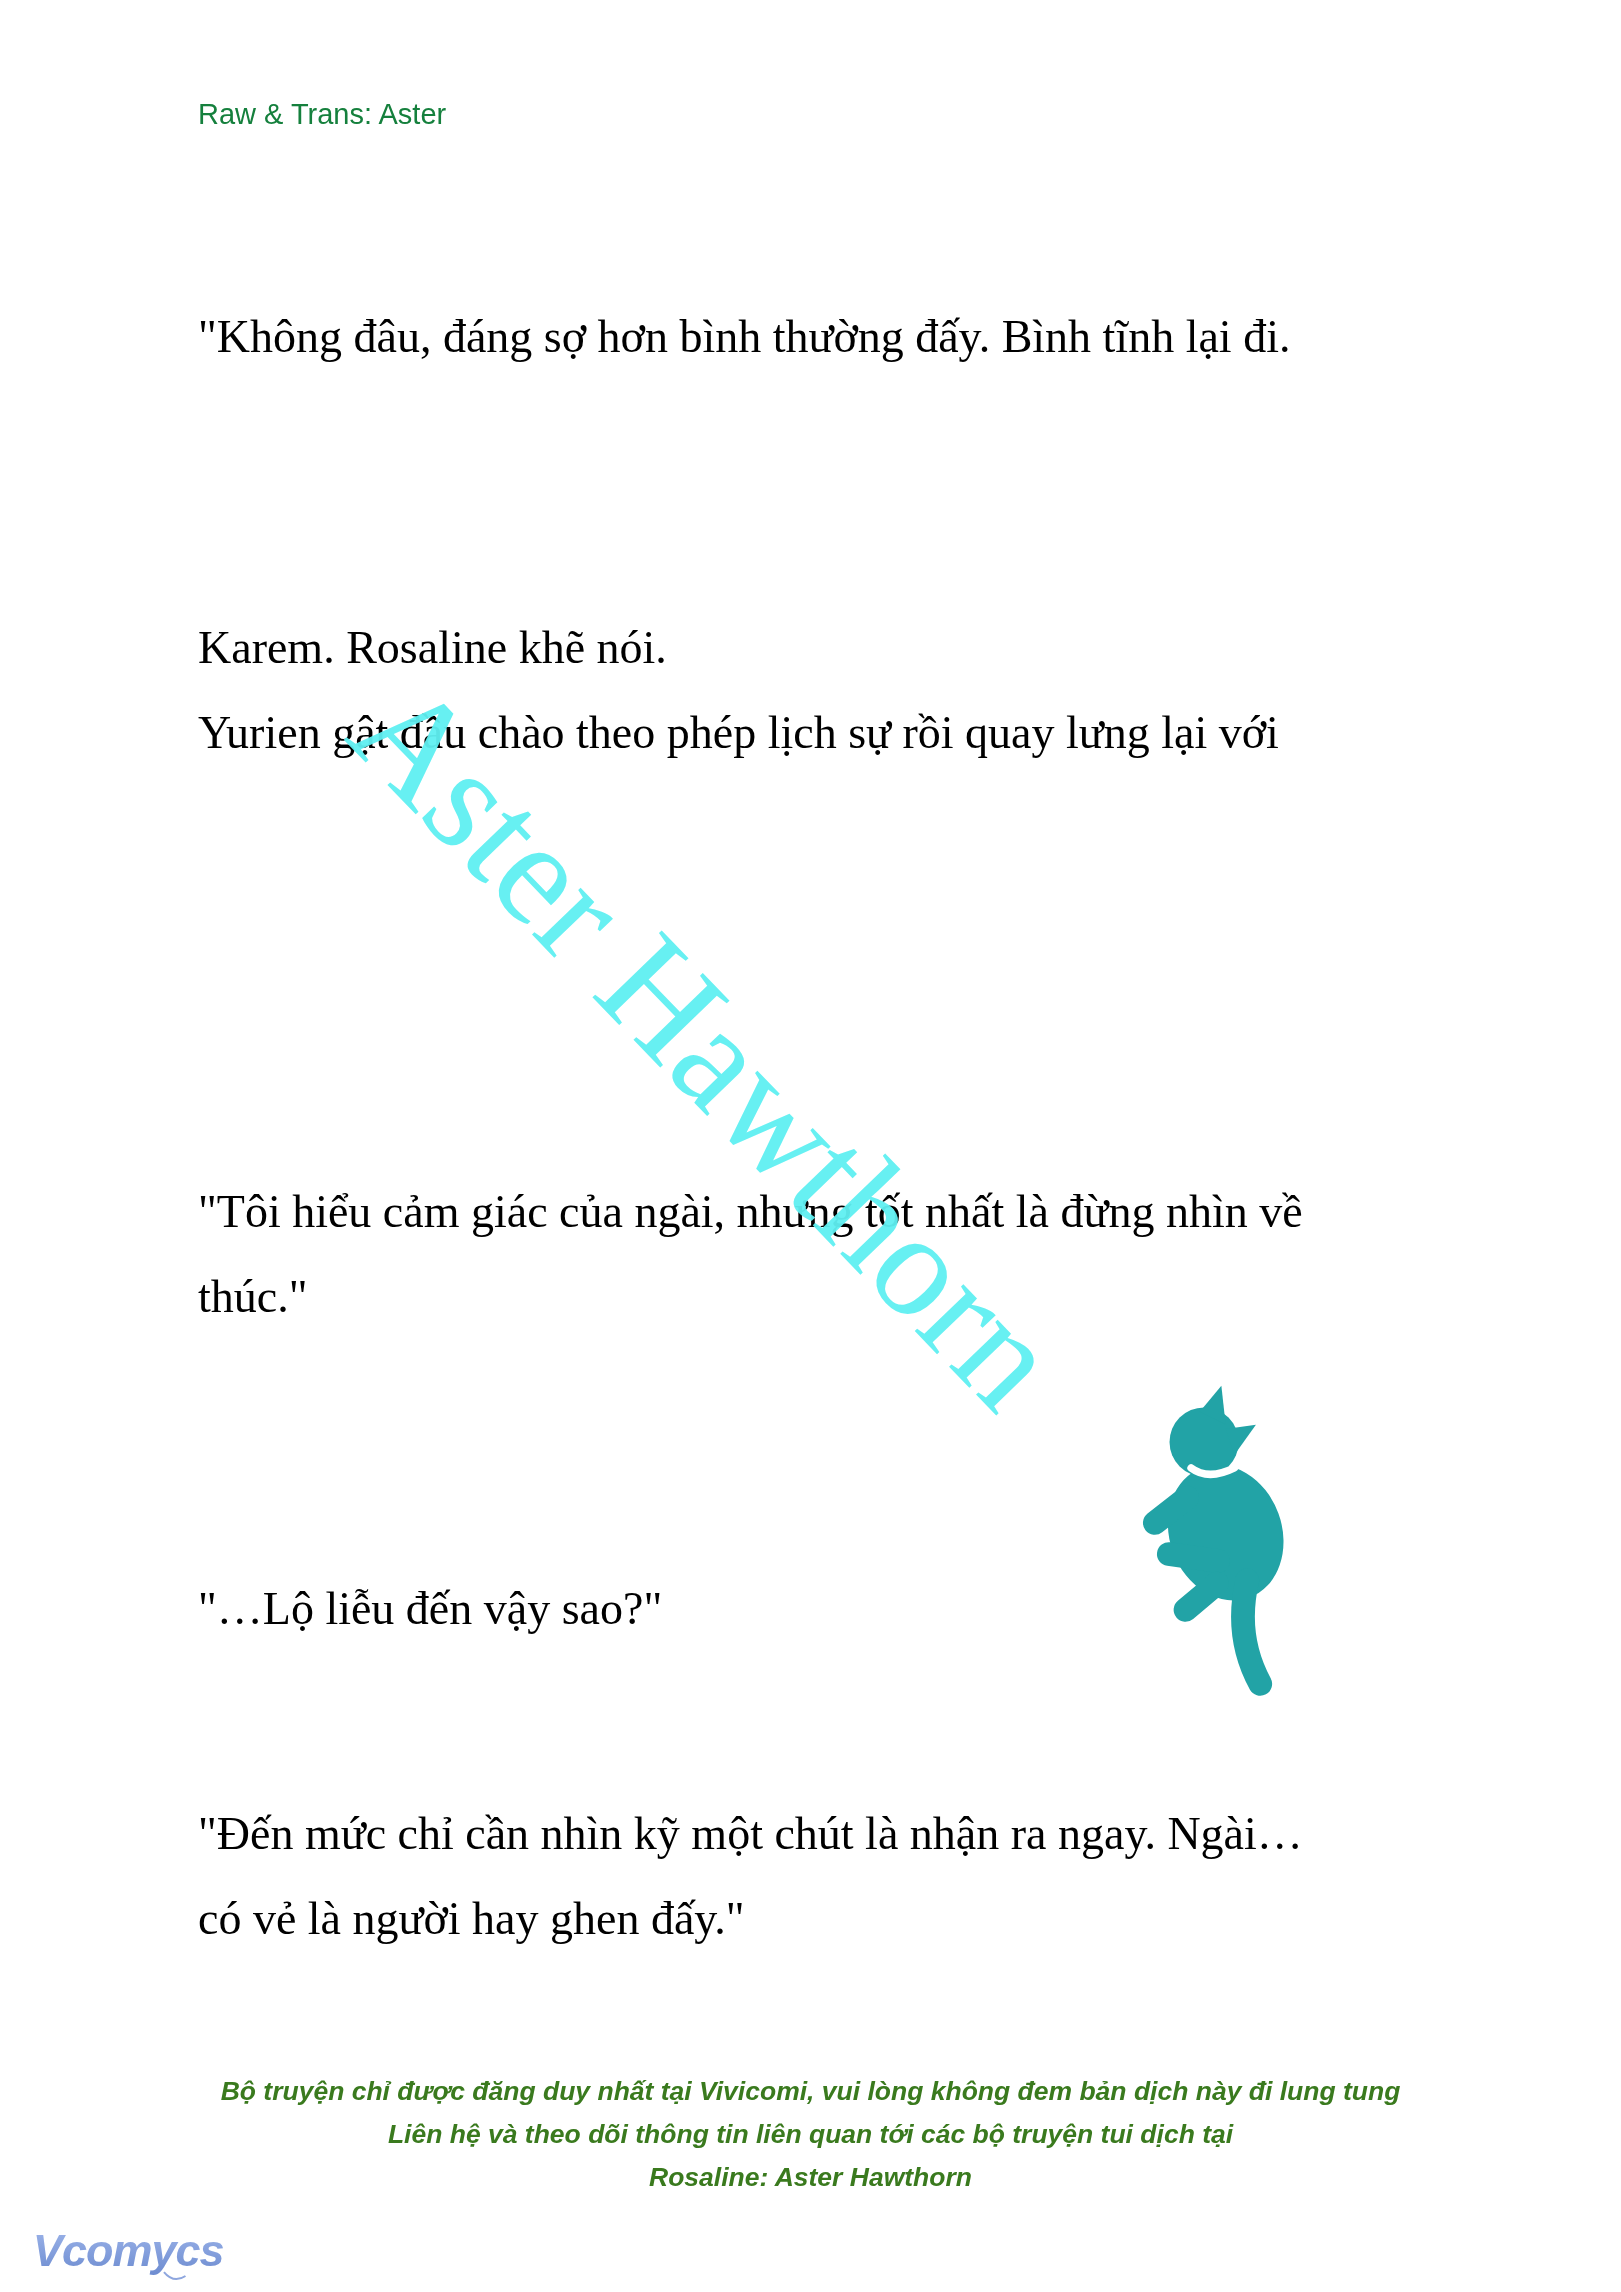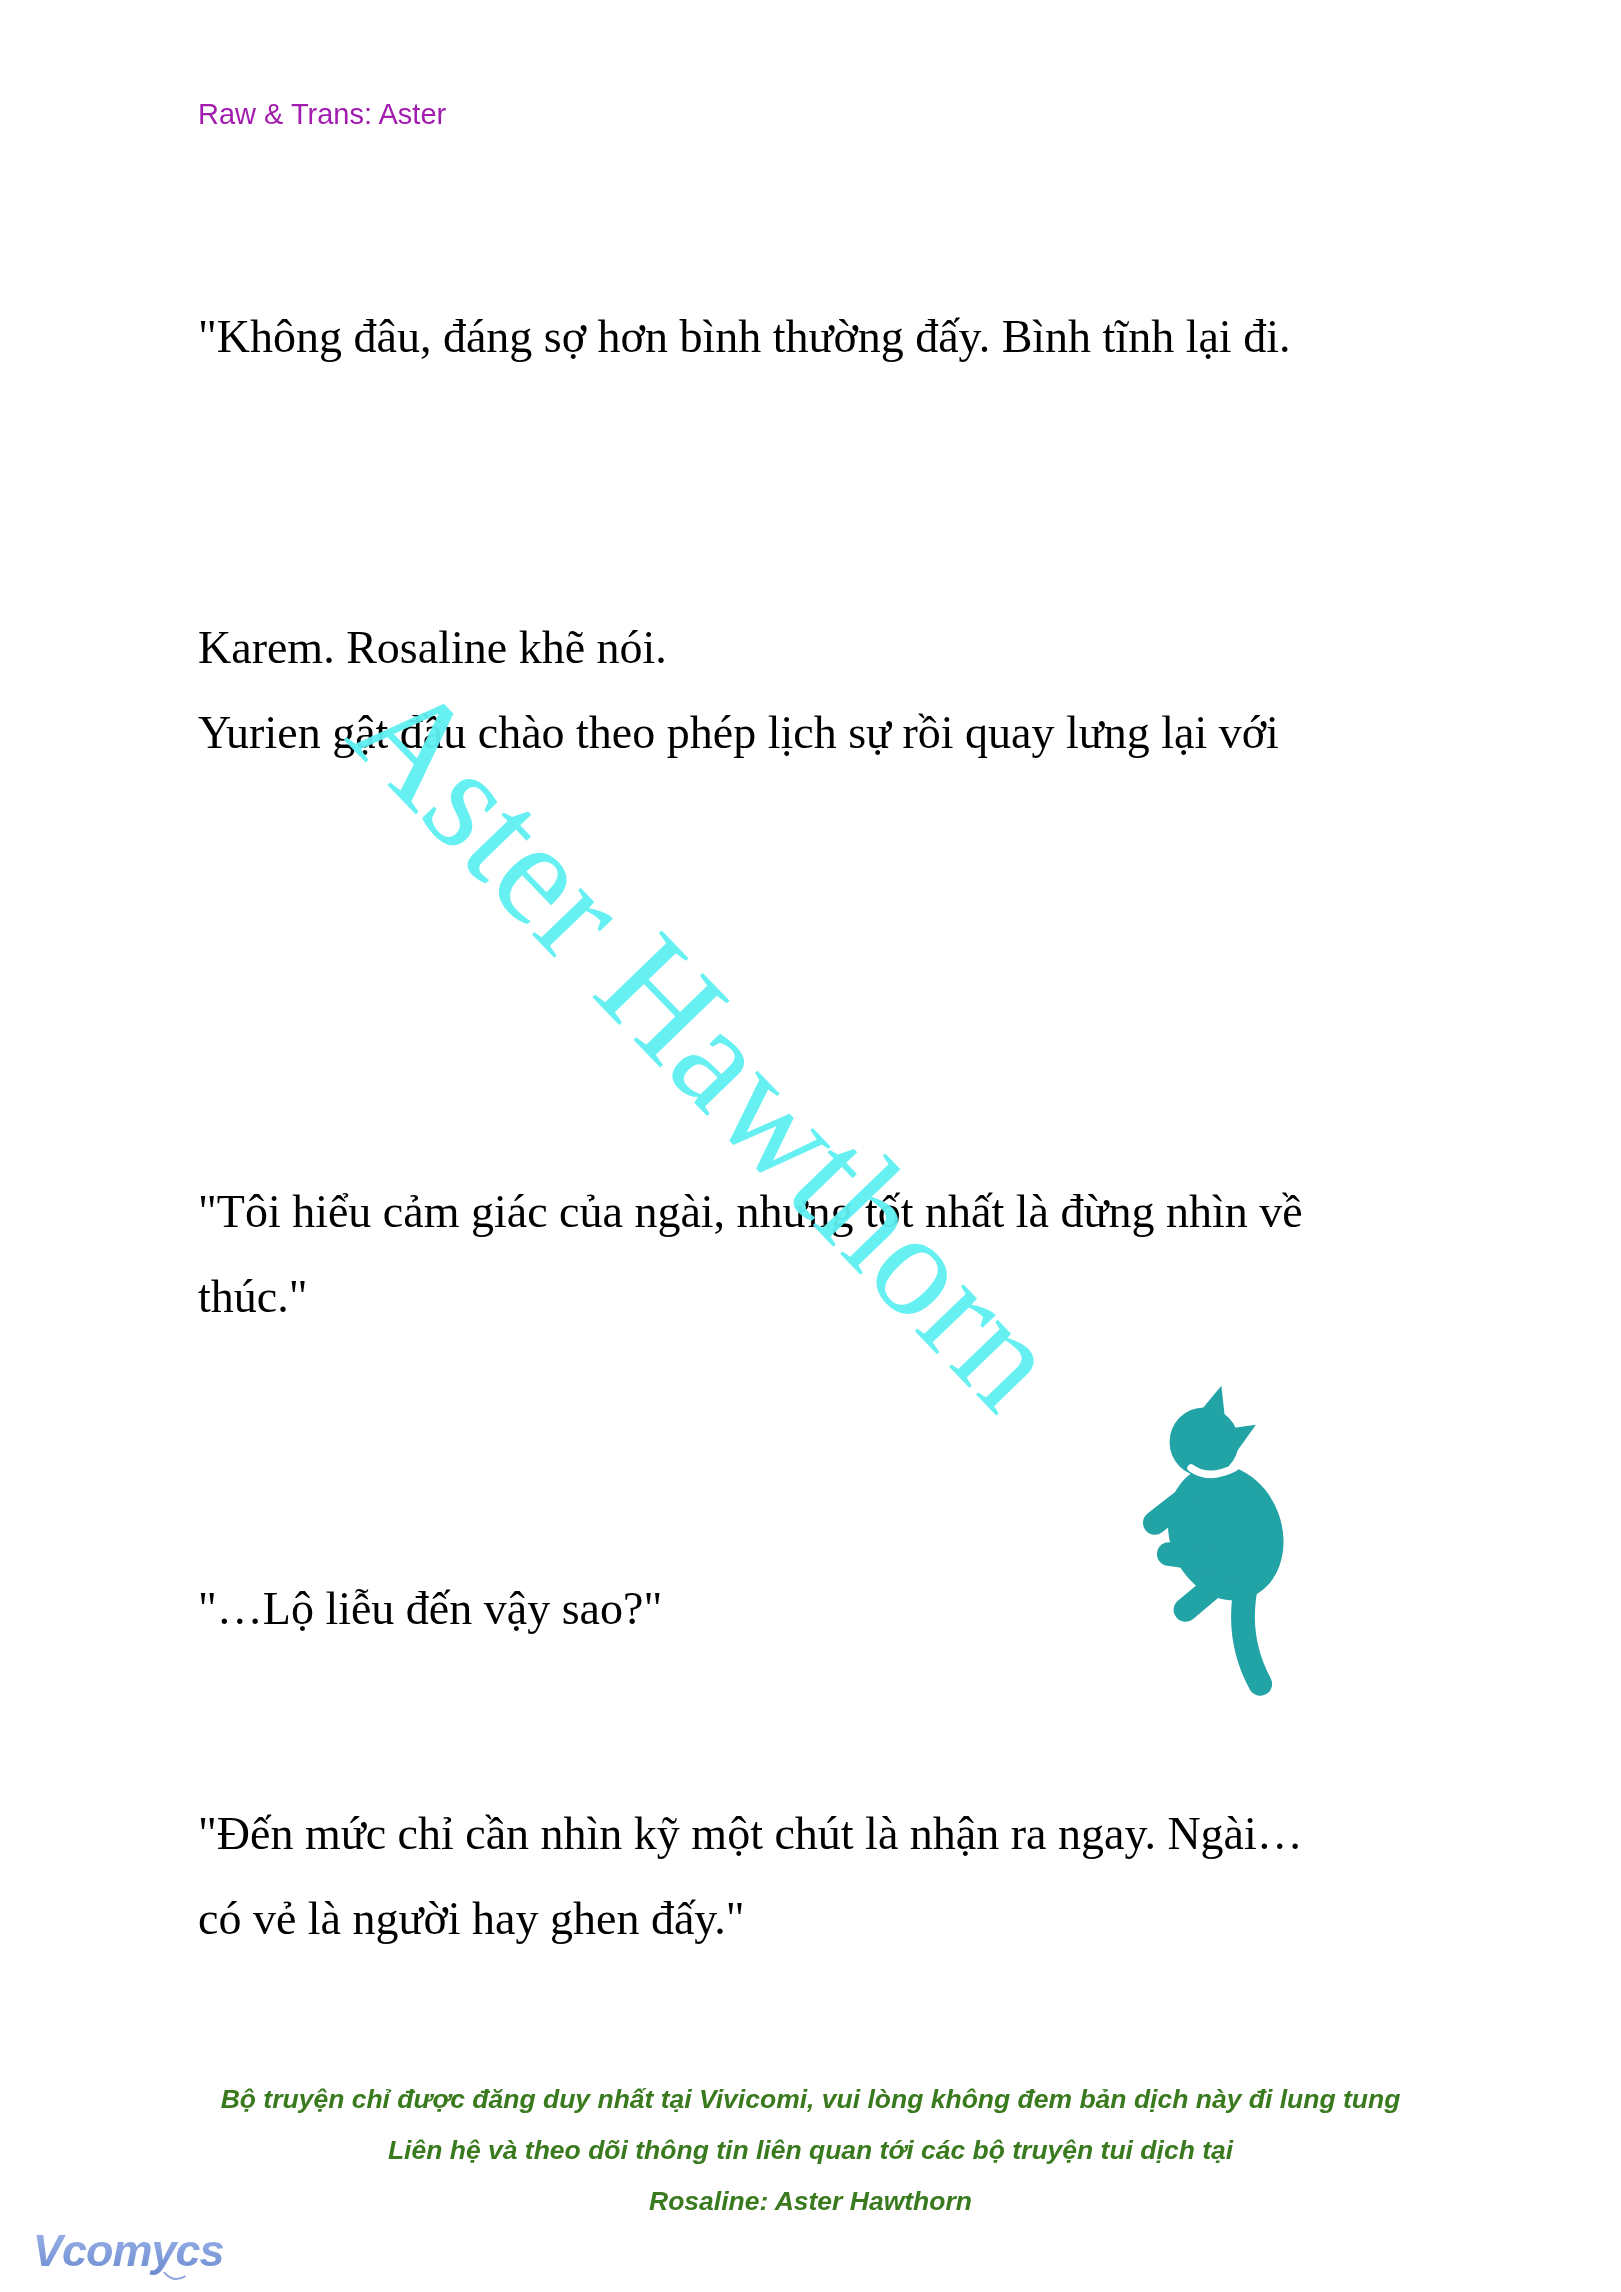--- a/index.html
+++ b/index.html
@@ -1,21 +1,21 @@
 <!DOCTYPE html>
 <html><head>
   <meta charset="utf-8">
   <style>
     html, body { margin: 0; padding: 0; }
     body {
       width: 1621px; height: 2293px; background: #ffffff; position: relative; overflow: hidden;
     }
     .header {
       position: absolute; left: 198px; top: 98px;
-      font-family: "Liberation Sans", sans-serif; font-size: 29px; color: #a21caf;
+      font-family: "Liberation Sans", sans-serif; font-size: 29px; color: #15803d;
     }
     .para {
       position: absolute; left: 198px; width: 1274px;
       font-family: "Liberation Serif", serif; font-size: 46px; color: #000;
       line-height: 85px; margin: 0;
     }
     .para .line { display: block; white-space: nowrap; }
     .watermark {
       position: absolute; left: 167px; top: 970px;
       font-family: "Liberation Serif", serif; font-size: 147px; color: #5ff0f2;
@@ -24,21 +24,21 @@
       width: 1078px; text-align: center; line-height: 1;
     }
     .cat {
       position: absolute; left: 1122px; top: 1377px; width: 216px; height: 333px;
     }
     .footer {
       position: absolute; left: 0; width: 1621px; text-align: center;
       font-family: "Liberation Sans", sans-serif; font-weight: bold; font-style: italic;
       font-size: 26.5px; color: #3a7a1e; line-height: 43px;
     }
-    .footer .fline { display: block; margin-top: 8px; }
+    .footer .fline { display: block; }
     .logo {
       position: absolute; left: 27.4px; top: 2217px; width: 225px; height: 69px;
     }
   </style>
 </head>
 <body>
 
 <div class="header">Raw &amp; Trans: Aster</div>
 
 <div class="para" style="top:294px;">

